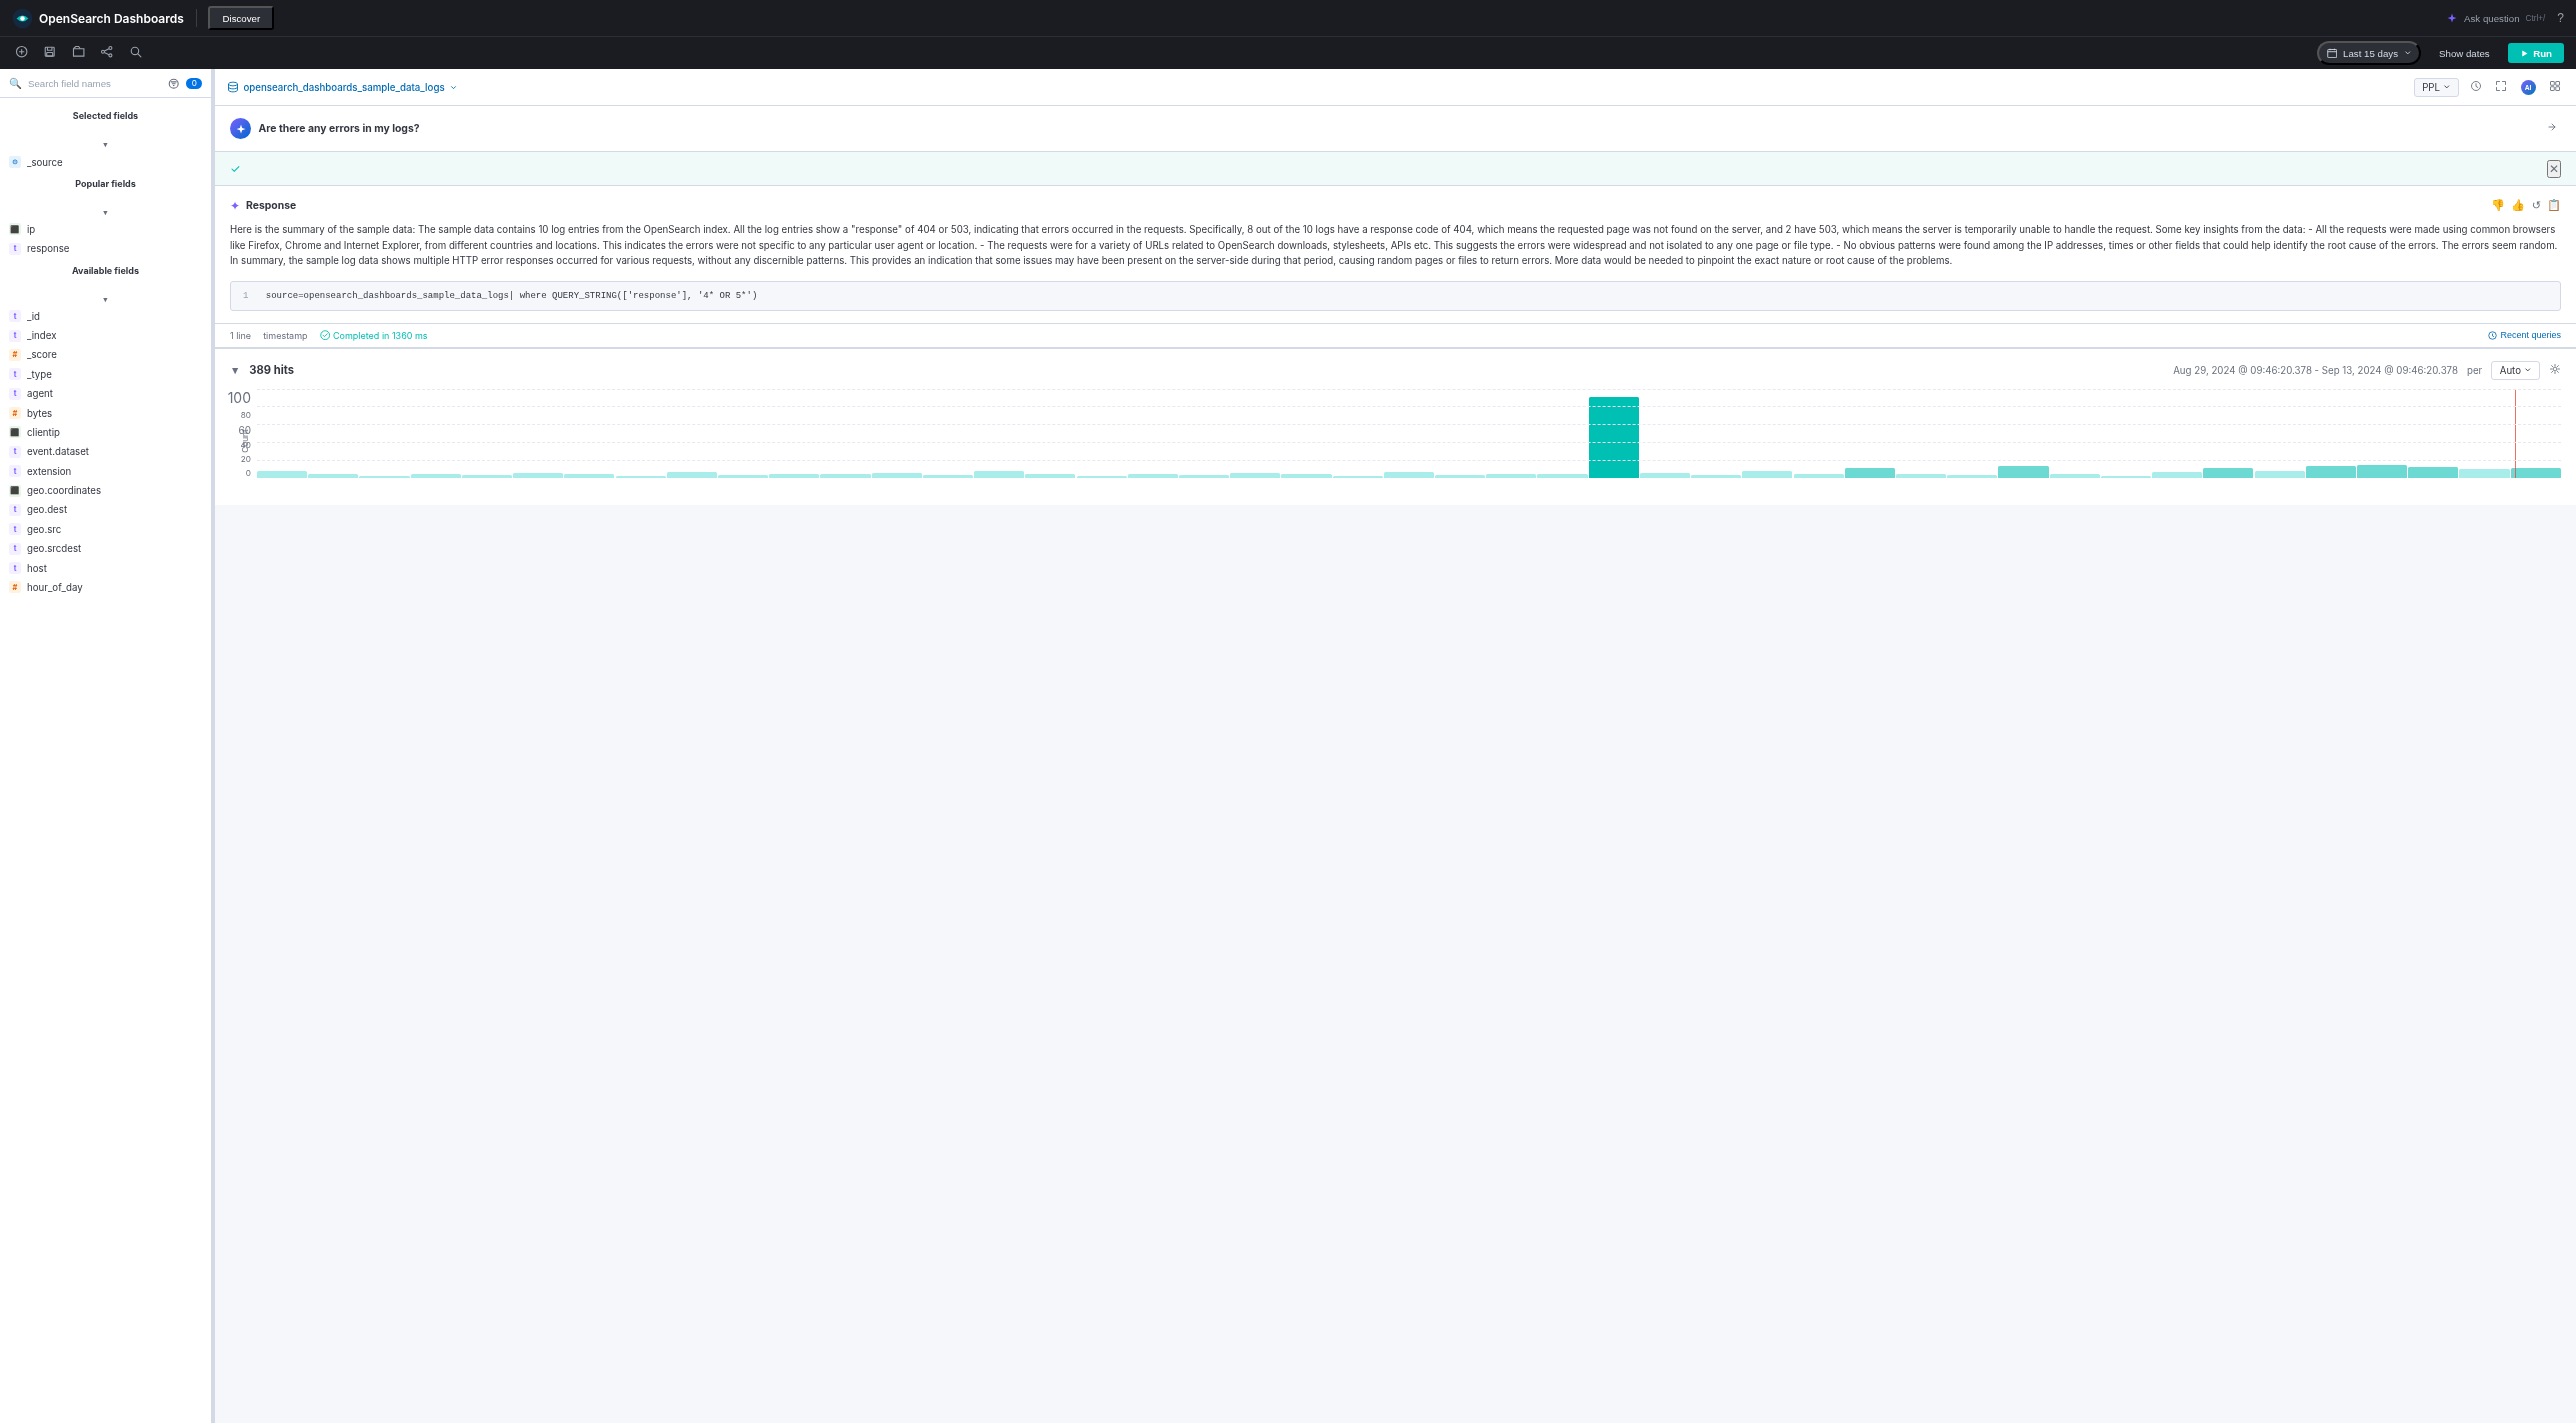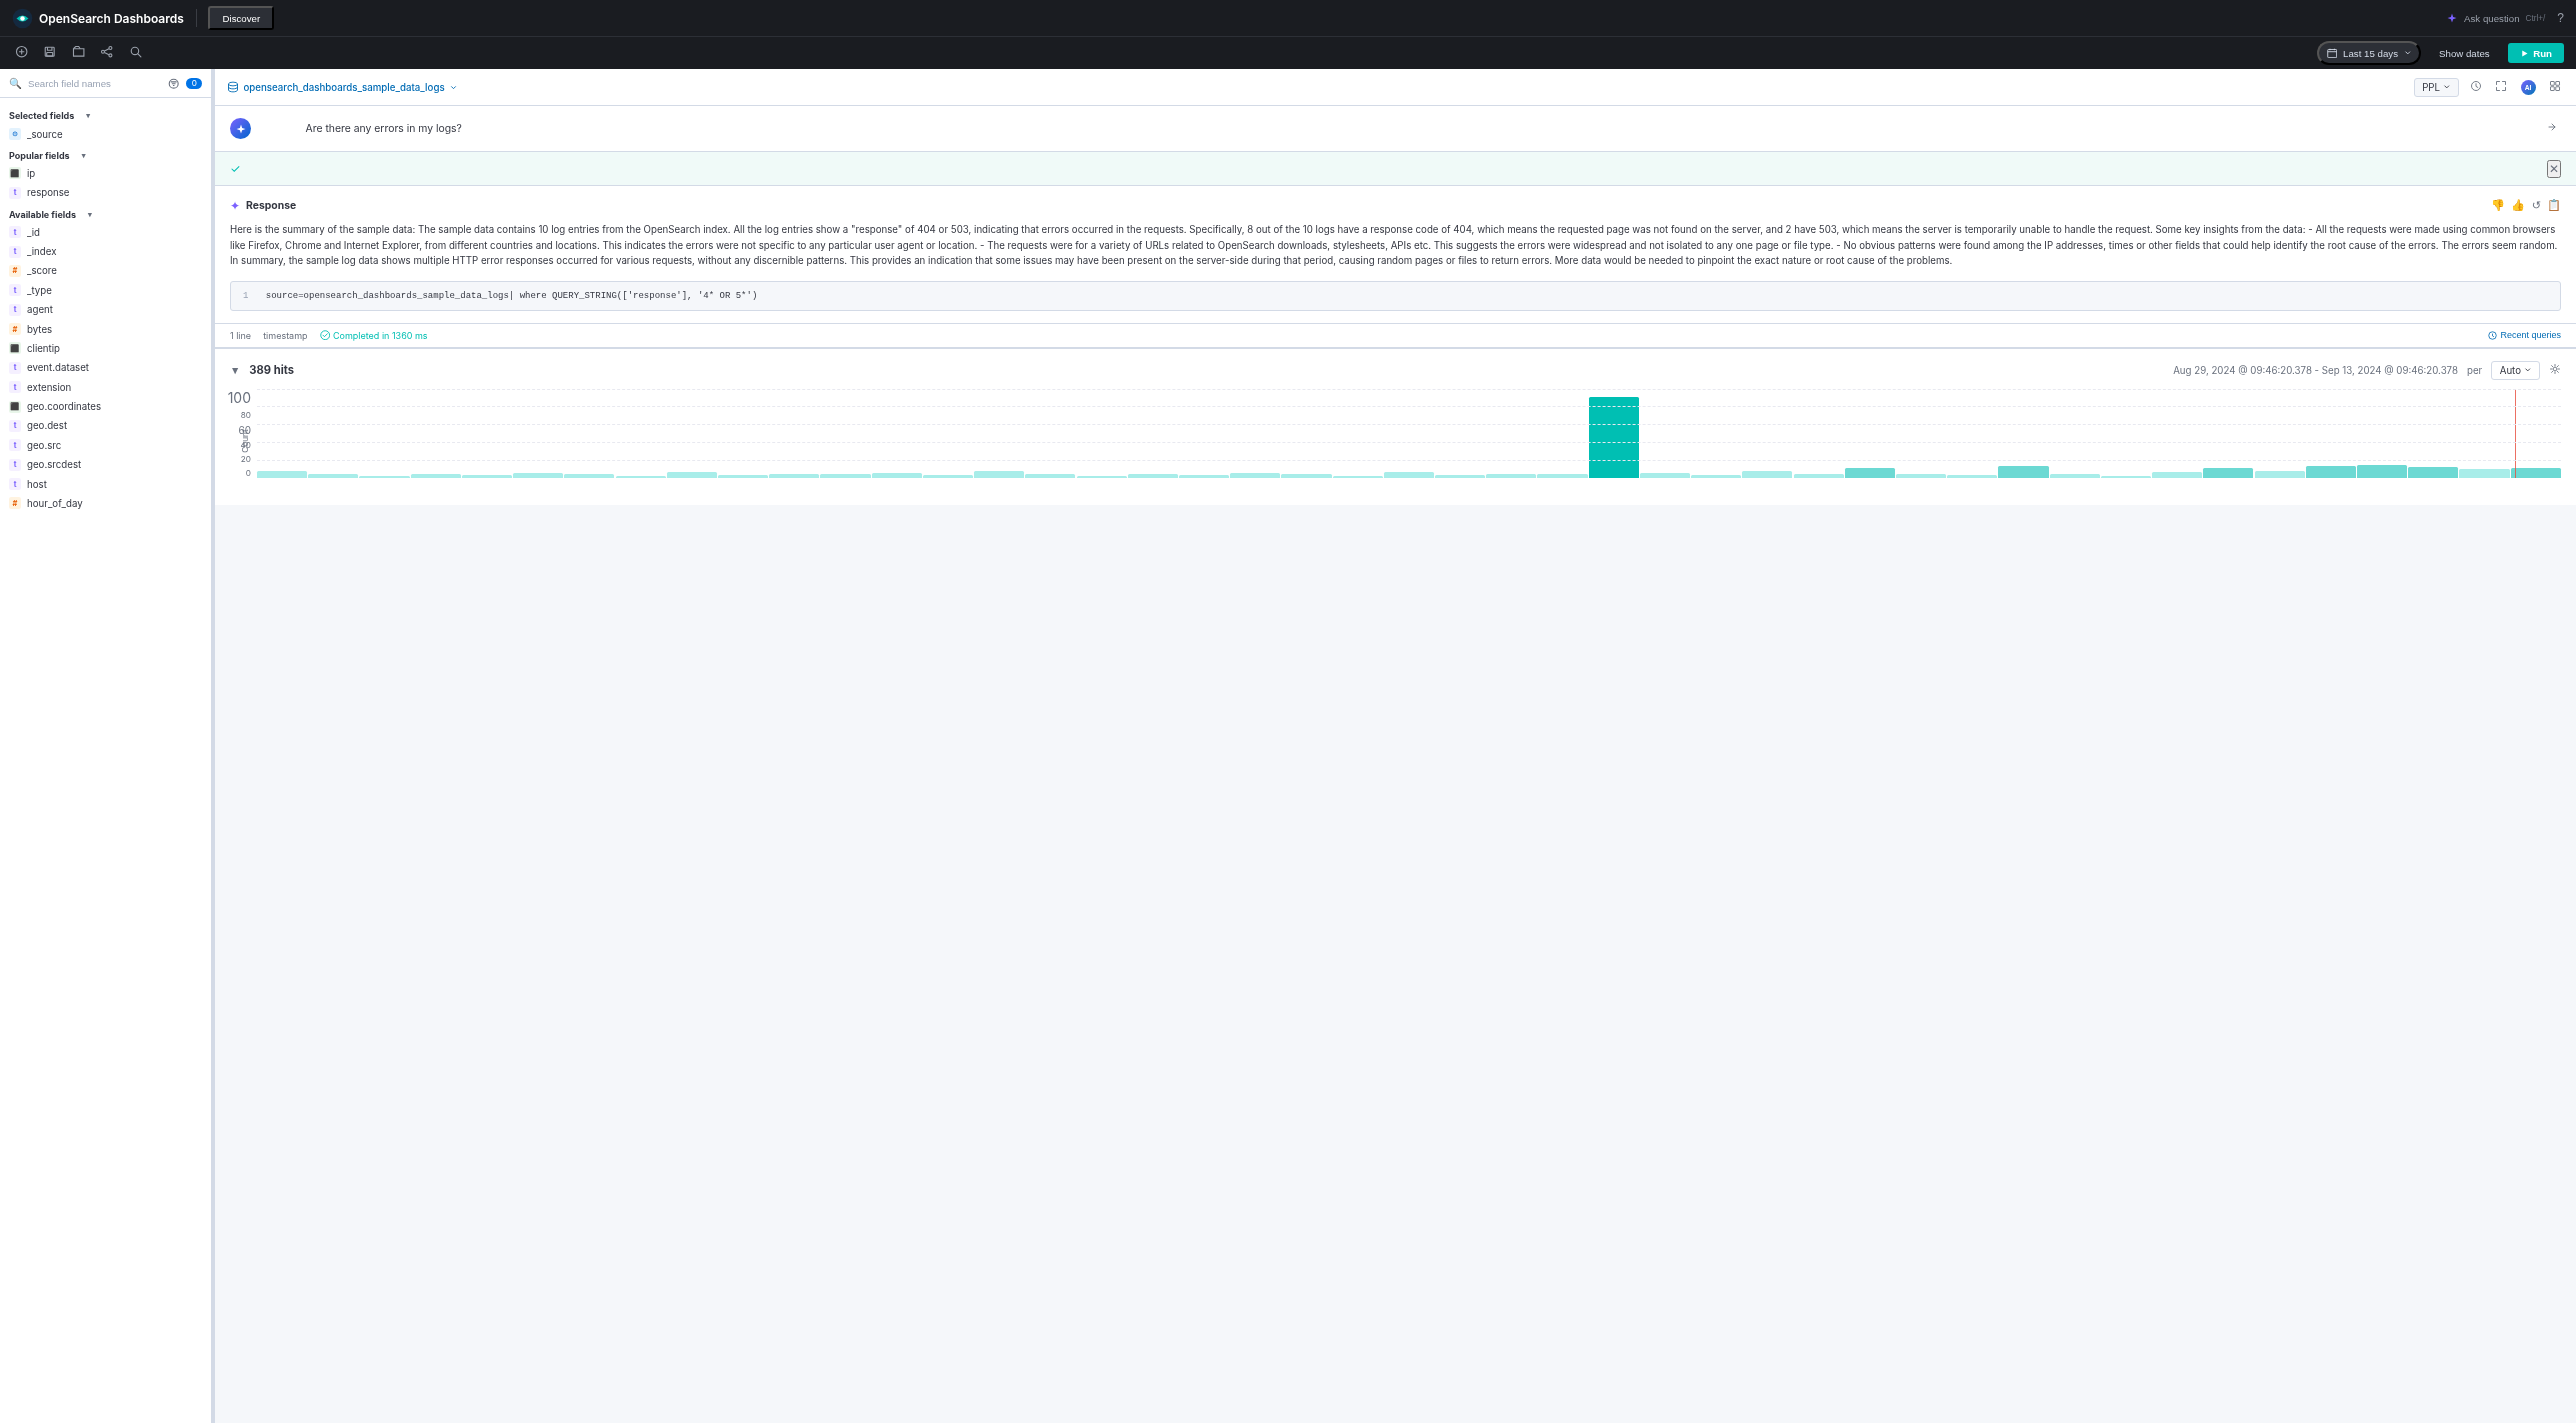--- a/index.html
+++ b/index.html
@@ -28,21 +28,21 @@
     .main-area { display: flex; flex: 1; overflow: hidden; }
 
     
     .sidebar { width: 212px; background: white; border-right: 0.7px solid #d3dae6; display: flex; flex-direction: column; overflow: hidden; flex-shrink: 0; }
     .sidebar-search { padding: 7.5px 9px; border-bottom: 0.7px solid #d3dae6; display: flex; align-items: center; gap: 6px; }
     .sidebar-search input { flex: 1; border: none; outline: none; font-size: 9.7px; color: #343741; }
     .sidebar-search input::placeholder { color: #98a2b3; }
     .search-icon { color: #98a2b3; font-size: 10.4px; }
     .filter-count { background: #0073e6; color: white; border-radius: 7.5px; font-size: 8.2px; padding: 0.7px 5.2px; min-width: 15px; text-align: center; }
     .sidebar-content { flex: 1; overflow-y: auto; padding: 6px 0; }
-    .field-section-header { display: flex; align-items: center; gap: 12px; padding: 6px 9px 3px; font-size: 9px; font-weight: 700; color: #343741; cursor: pointer; }
+    .field-section-header { display: flex; align-items: center; gap: 19px; padding: 6px 9px 3px; font-size: 9px; font-weight: 700; color: #343741; cursor: pointer; flex-direction: column; }
     .field-section-header .chevron { font-size: 7.5px; color: #69707d; }
     .field-item { display: flex; align-items: center; gap: 6px; padding: 3.7px 9px; cursor: pointer; }
     .field-type-icon { width: 12px; height: 12px; border-radius: 2.2px; display: flex; align-items: center; justify-content: center; font-size: 7.5px; font-weight: 700; flex-shrink: 0; }
     .type-t { background: #f5f0ff; color: #7b61ff; }
     .type-hash { background: #fff3e0; color: #e65c00; }
     .type-geo { background: #e8f5e9; color: #388e3c; }
     .type-source { background: #e3f2fd; color: #1976d2; }
     .field-name { font-size: 9.7px; color: #343741; }
 
     
@@ -55,21 +55,21 @@
     .ppl-selector { display: flex; align-items: center; gap: 3px; background: #f5f7fa; border: 0.7px solid #d3dae6; border-radius: 3px; padding: 3px 7.5px; font-size: 9.7px; cursor: pointer; }
     .query-icon-btn { background: transparent; border: none; color: #69707d; cursor: pointer; font-size: 12px; padding: 3px; }
 
     
     .discover-main { flex: 1; overflow-y: auto; padding: 0; background: #f5f7fa; }
 
     
     .chat-section { background: white; margin: 0; border-bottom: 0.7px solid #d3dae6; }
     .chat-question { display: flex; align-items: center; gap: 7.5px; padding: 12px 15px; }
     .ai-avatar { width: 21px; height: 21px; background: linear-gradient(135deg, #7b61ff, #06c); border-radius: 50%; display: flex; align-items: center; justify-content: center; flex-shrink: 0; }
-    .question-text { font-size: 10.4px; color: #343741; font-weight: 400; margin-left: 47px; }
+    .question-text { font-size: 10.4px; color: #343741; font-weight: 700; }
 
     .ppl-notice { display: flex; align-items: center; gap: 7.5px; padding: 7.5px 15px; background: #f0faf8; border-top: 0.7px solid #d3dae6; border-bottom: 0.7px solid #d3dae6; }
     .check-icon { color: #00bfb3; font-size: 12px; }
     .notice-text { font-size: 9.7px; color: #343741; flex: 1; }
     .close-icon { color: #69707d; cursor: pointer; font-size: 12px; margin-left: auto; }
 
     .response-section { padding: 12px 15px; }
     .response-header { display: flex; align-items: center; gap: 6px; margin-bottom: 9px; }
     .response-icon { color: #7b61ff; font-size: 12px; }
     .response-title { font-size: 10.4px; font-weight: 700; color: #343741; }

